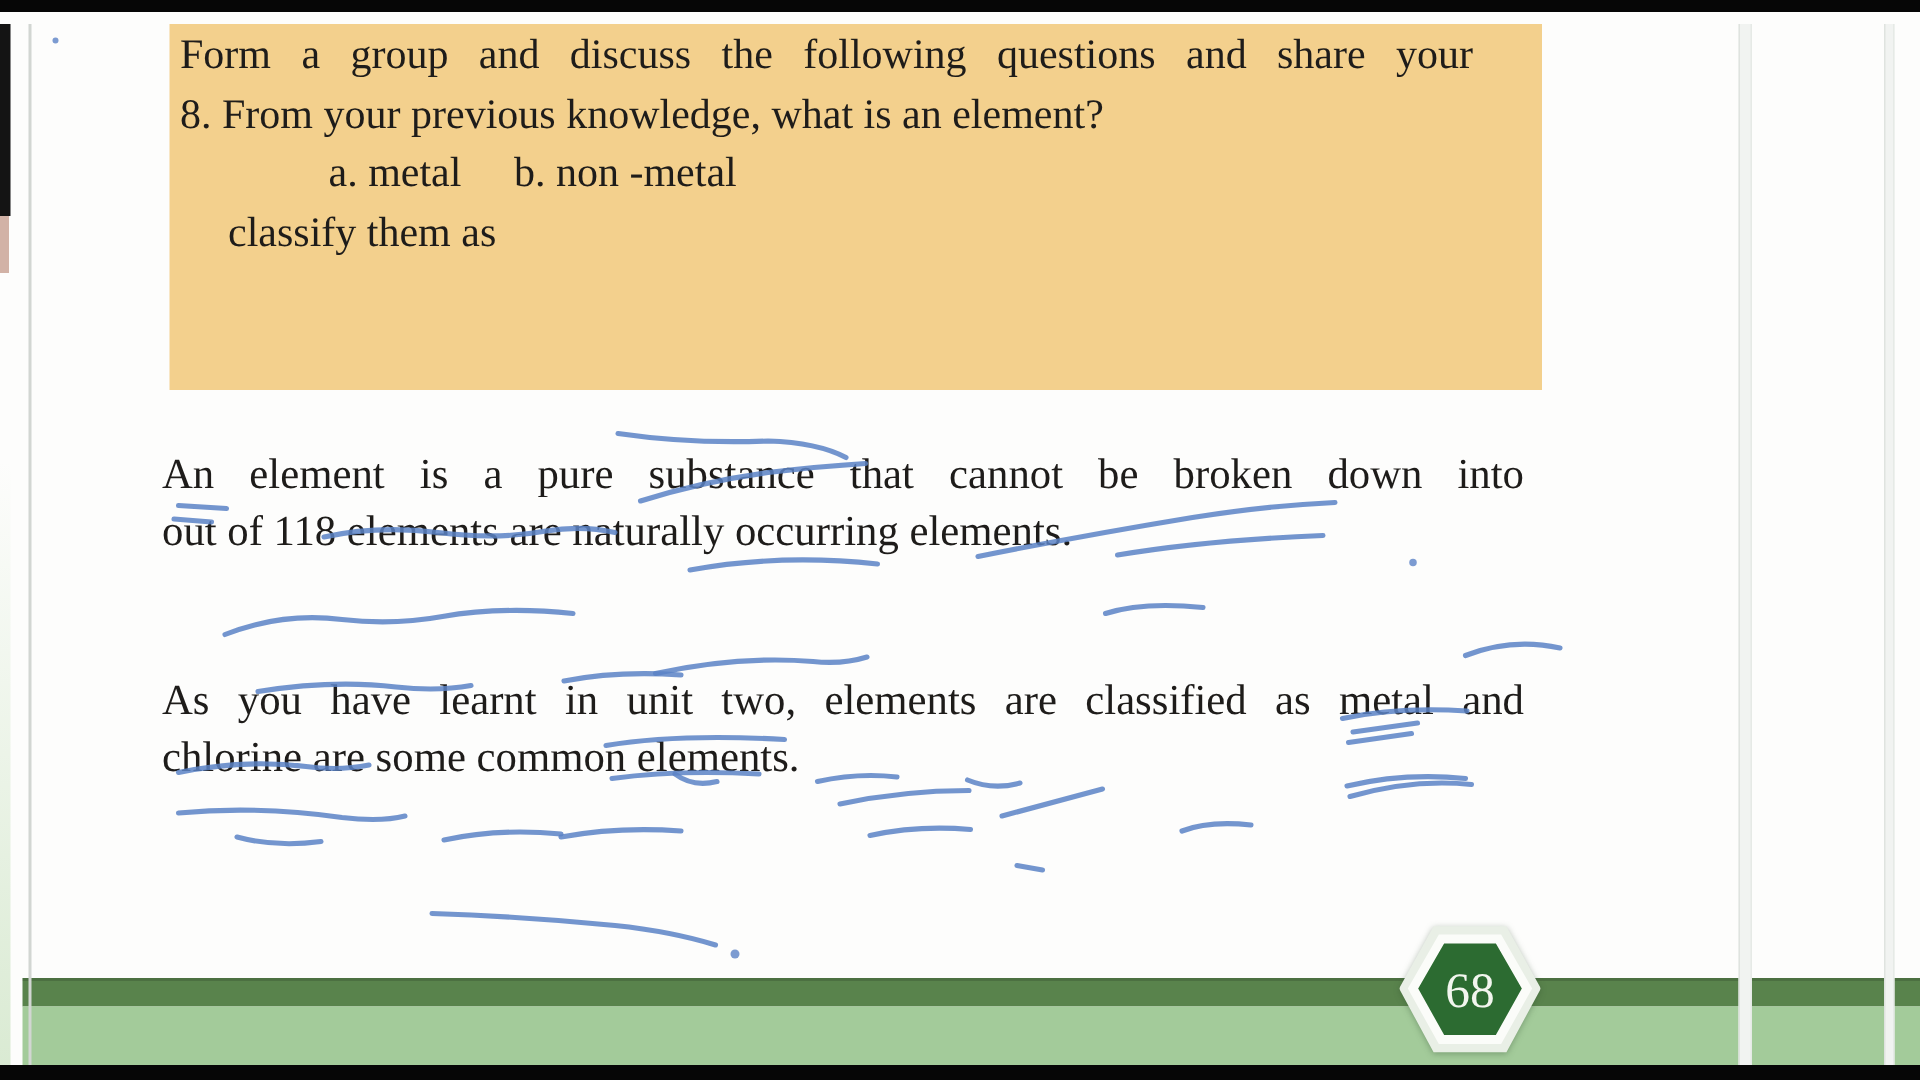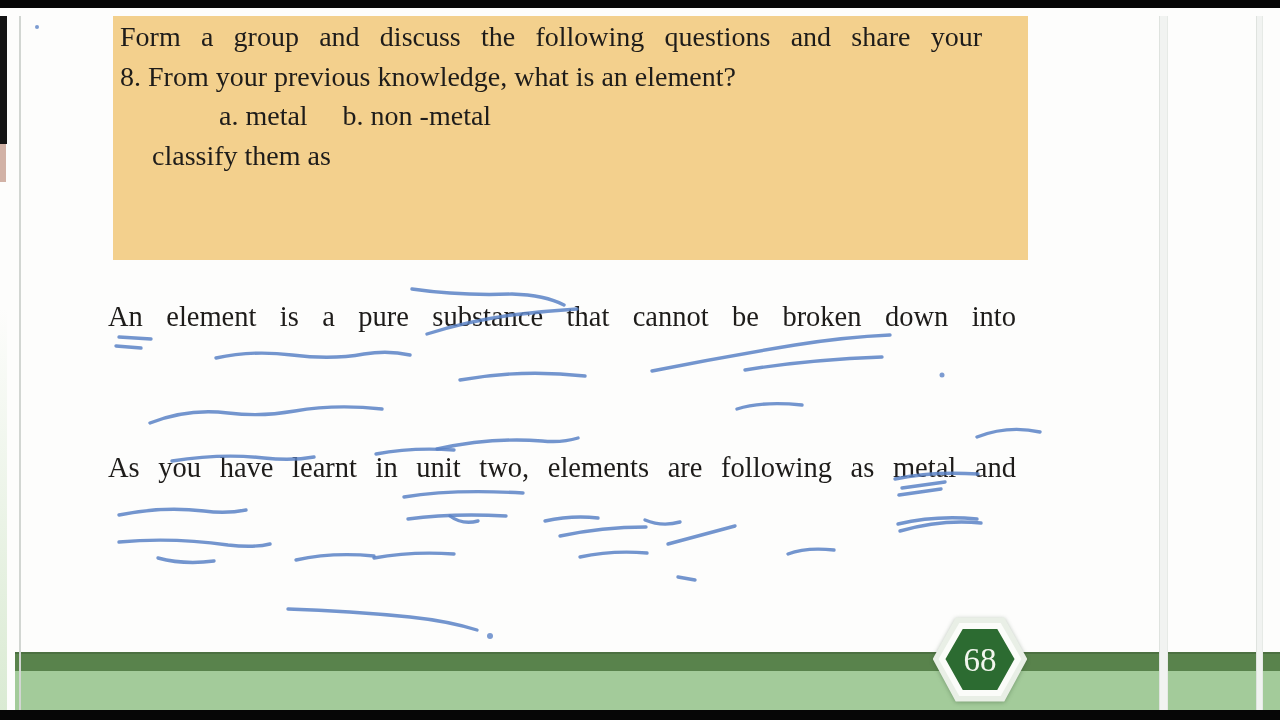--- a/index.html
+++ b/index.html
@@ -67,24 +67,26 @@
         <div class="qline just">Form a group and discuss the following questions and share your</div>
         <div class="qline">8. From your previous knowledge, what is an element?</div>
         <div class="qline indent2">a. metal&nbsp;&nbsp;&nbsp;&nbsp;&nbsp;b. non -metal</div>
         <div class="qline indent1">classify them as</div>
       </div>
     </div>
 
 
     <div class="para p1">
       <div class="jline">An element is a pure substance that cannot be broken down into</div>
+      <div class="jline jlast">out of 118 elements are naturally occurring elements.</div>
     </div>
 
     <div class="para p2">
-      <div class="jline">As you have learnt in unit two, elements are following as metal and</div>
+      <div class="jline">As you have learnt in unit two, elements are classified as metal and</div>
+      <div class="jline jlast">chlorine are some common elements.</div>
     </div>
 
     <div class="bar-dark"></div>
     <div class="band-light"></div>
 
     <svg class="badge" viewBox="0 0 94 89">
       <polygon points="6,44 26,8 68,8 88,44 68,81 26,81" fill="none" stroke="#e9efe6" stroke-width="11"></polygon>
       <polygon points="9,44 28,11 66,11 85,44 66,78 28,78" fill="var(--hexagon-green)" stroke="#fbfcf9" stroke-width="6"></polygon>
       <text x="47" y="56" text-anchor="middle">68</text>
     </svg>

